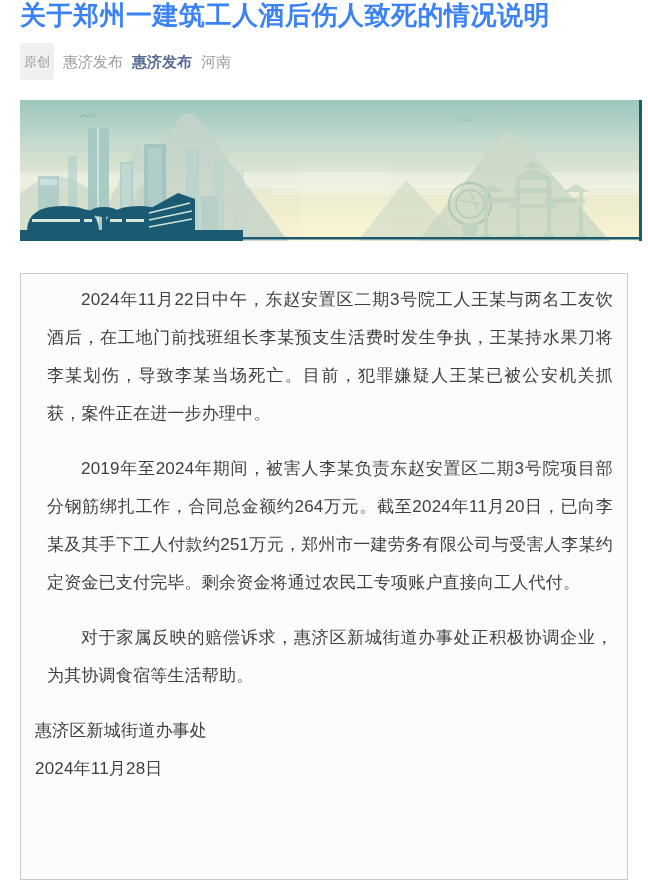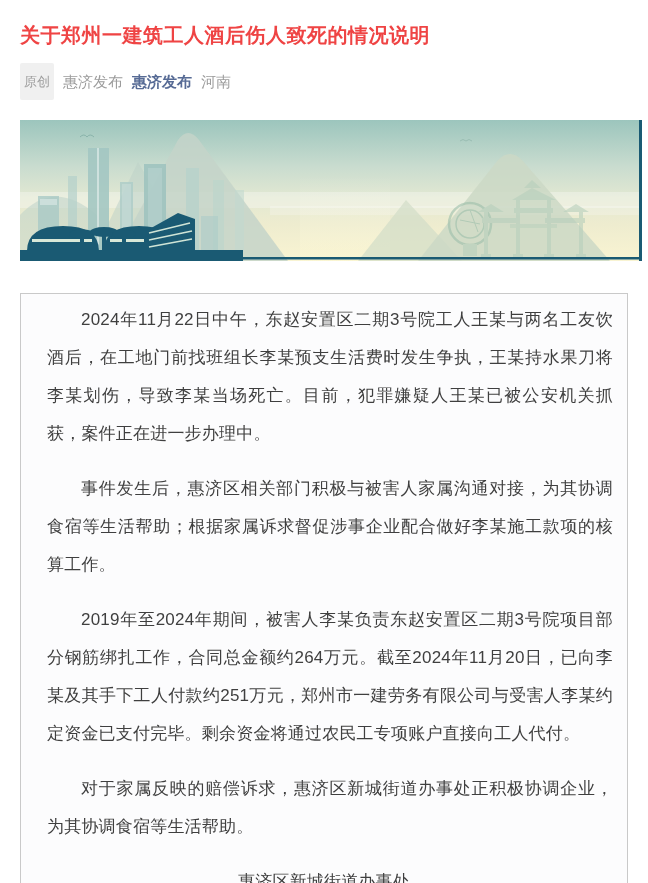--- a/index.html
+++ b/index.html
@@ -5,23 +5,23 @@
   * { margin:0; padding:0; box-sizing:border-box; }
   html,body { background:#ffffff; }
   body {
     width:648px; height:883px; overflow:hidden;
     font-family:"Liberation Sans","DejaVu Sans",sans-serif;
     position:relative;
   }
   .page { padding:0 20px; }
 
   .title {
-    margin-top:20px;
-    font-size:20px; line-height:31px; font-weight:700;
-    color:#ef4444; letter-spacing:0.5px;
+    margin-top:0;
+    font-size:26px; line-height:31px; font-weight:700;
+    color:#3b82f6; letter-spacing:0.5px;
   }
 
   .meta {
     margin-top:12px;
     display:flex; align-items:center; gap:9px;
     font-size:15px; color:#9c9c9c; line-height:21px;
     white-space:nowrap;
   }
   .meta .badge {
     font-size:13px; color:#9c9c9c; background:#f0f0f0;
@@ -44,21 +44,21 @@
     background:#fcfcfd;
     padding:7px 14px 0 14px;
   }
   .content-box p {
     font-size:17px; line-height:38px; color:#3f3f3f;
     text-indent:2em; text-align:justify;
     margin:0 0 17px 12px;
     letter-spacing:0.2px;
   }
   .content-box p.sig {
-    text-indent:0; text-align:center; margin:0;
+    text-indent:0; text-align:left; margin:0;
   }
   .content-box p.sig-first { margin-top:0; }
 </style>
 </head>
 <body>
 
 <div class="page">
 
   <h1 class="title">关于郑州一建筑工人酒后伤人致死的情况说明</h1>
 
@@ -163,20 +163,19 @@
 
         <rect x="0" y="130" width="223" height="11"></rect>
         <rect x="0" y="137" width="622" height="2.5"></rect>
         <rect x="619" y="0" width="3" height="141"></rect>
       </g>
     </svg>
   </div>
 
   <div class="content-box">
     <p>2024年11月22日中午，东赵安置区二期3号院工人王某与两名工友饮酒后，在工地门前找班组长李某预支生活费时发生争执，王某持水果刀将李某划伤，导致李某当场死亡。目前，犯罪嫌疑人王某已被公安机关抓获，案件正在进一步办理中。</p>
-    <p>事件发生后，惠济区相关部门积极与被害人家属沟通对接，为其协调食宿等生活帮助；根据家属诉求督促涉事企业配合做好李某施工款项的核算工作。</p>
     <p>2019年至2024年期间，被害人李某负责东赵安置区二期3号院项目部分钢筋绑扎工作，合同总金额约264万元。截至2024年11月20日，已向李某及其手下工人付款约251万元，郑州市一建劳务有限公司与受害人李某约定资金已支付完毕。剩余资金将通过农民工专项账户直接向工人代付。</p>
     <p>对于家属反映的赔偿诉求，惠济区新城街道办事处正积极协调企业，为其协调食宿等生活帮助。</p>
     <p class="sig sig-first" style="margin-top:17px">惠济区新城街道办事处</p>
     <p class="sig">2024年11月28日</p>
   </div>
 
 </div>
 
 </body></html>

